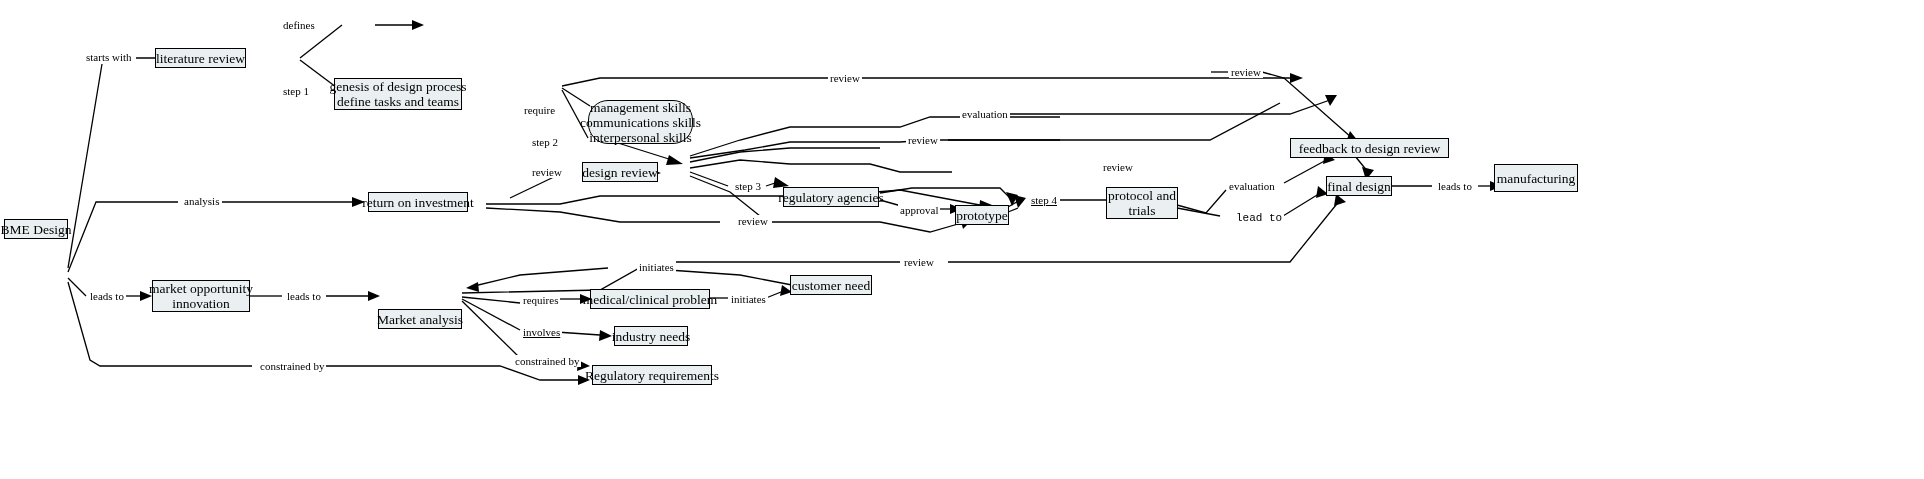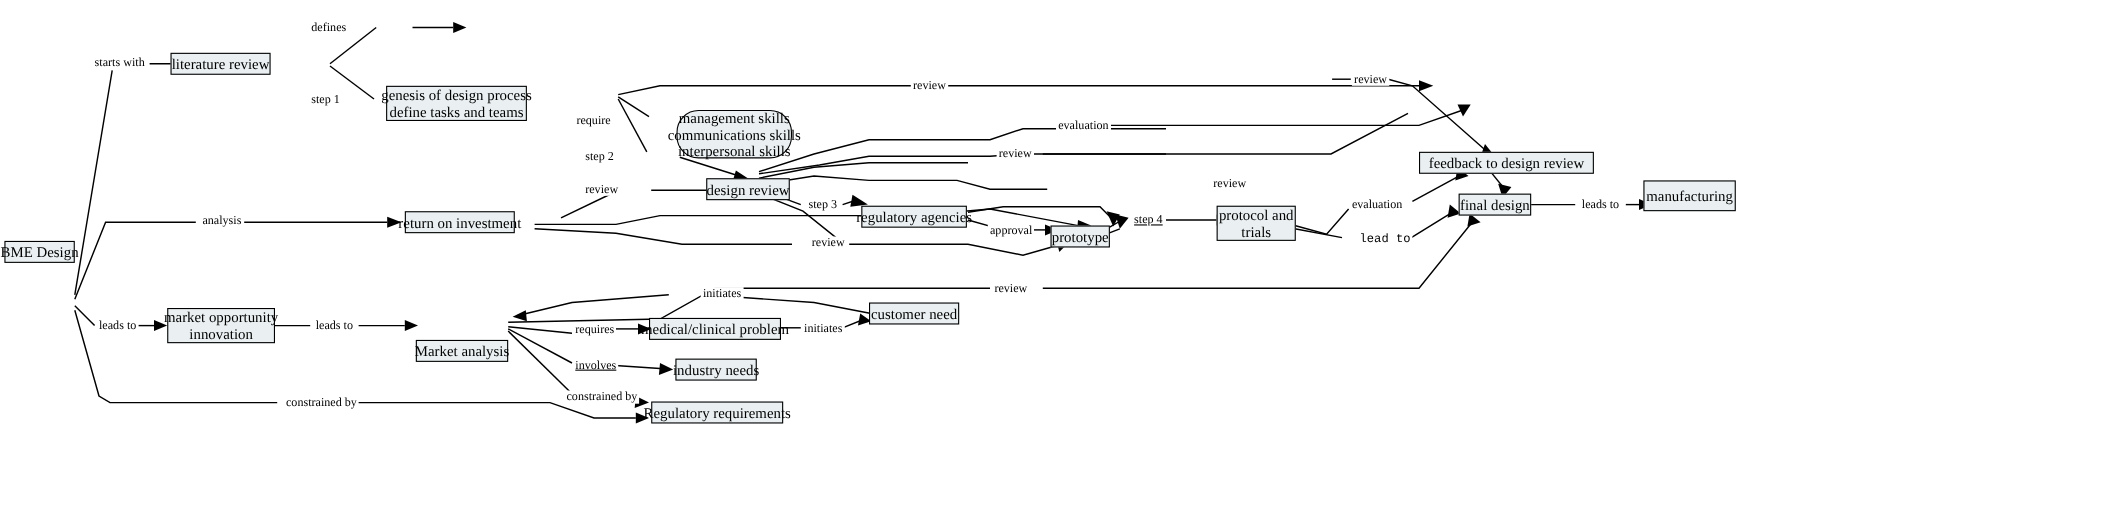--- a/index.html
+++ b/index.html
@@ -192,32 +192,32 @@
 
   <div class="node" style="left:4px; top:219px; width:64px; height:20px;">
     <span class="ln">BME Design</span>
   </div>
 
   <div class="node" style="left:155px; top:48px; width:91px; height:20px;">
     <span class="ln">literature review</span>
   </div>
 
 
-  <div class="node" style="left:351px; top:78px; width:128px; height:32px;">
+  <div class="node" style="left:334px; top:78px; width:128px; height:32px;">
     <span class="ln">genesis of design process</span>
     <span class="ln">define tasks and teams</span>
   </div>
 
-  <div class="node" style="left:615px; top:100px; width:105px; height:44px;border-radius:20px;">
+  <div class="node" style="left:588px; top:100px; width:105px; height:44px;border-radius:20px;">
     <span class="ln">management skills</span>
     <span class="ln">communications skills</span>
     <span class="ln">interpersonal skills</span>
   </div>
 
-  <div class="node" style="left:642px; top:162px; width:76px; height:20px;">
+  <div class="node" style="left:582px; top:162px; width:76px; height:20px;">
     <span class="ln">design review</span>
   </div>
 
   <div class="node" style="left:368px; top:192px; width:100px; height:20px;">
     <span class="ln">return on investment</span>
   </div>
 
 
   <div class="node" style="left:783px; top:187px; width:96px; height:20px;">
     <span class="ln">regulatory agencies</span>

